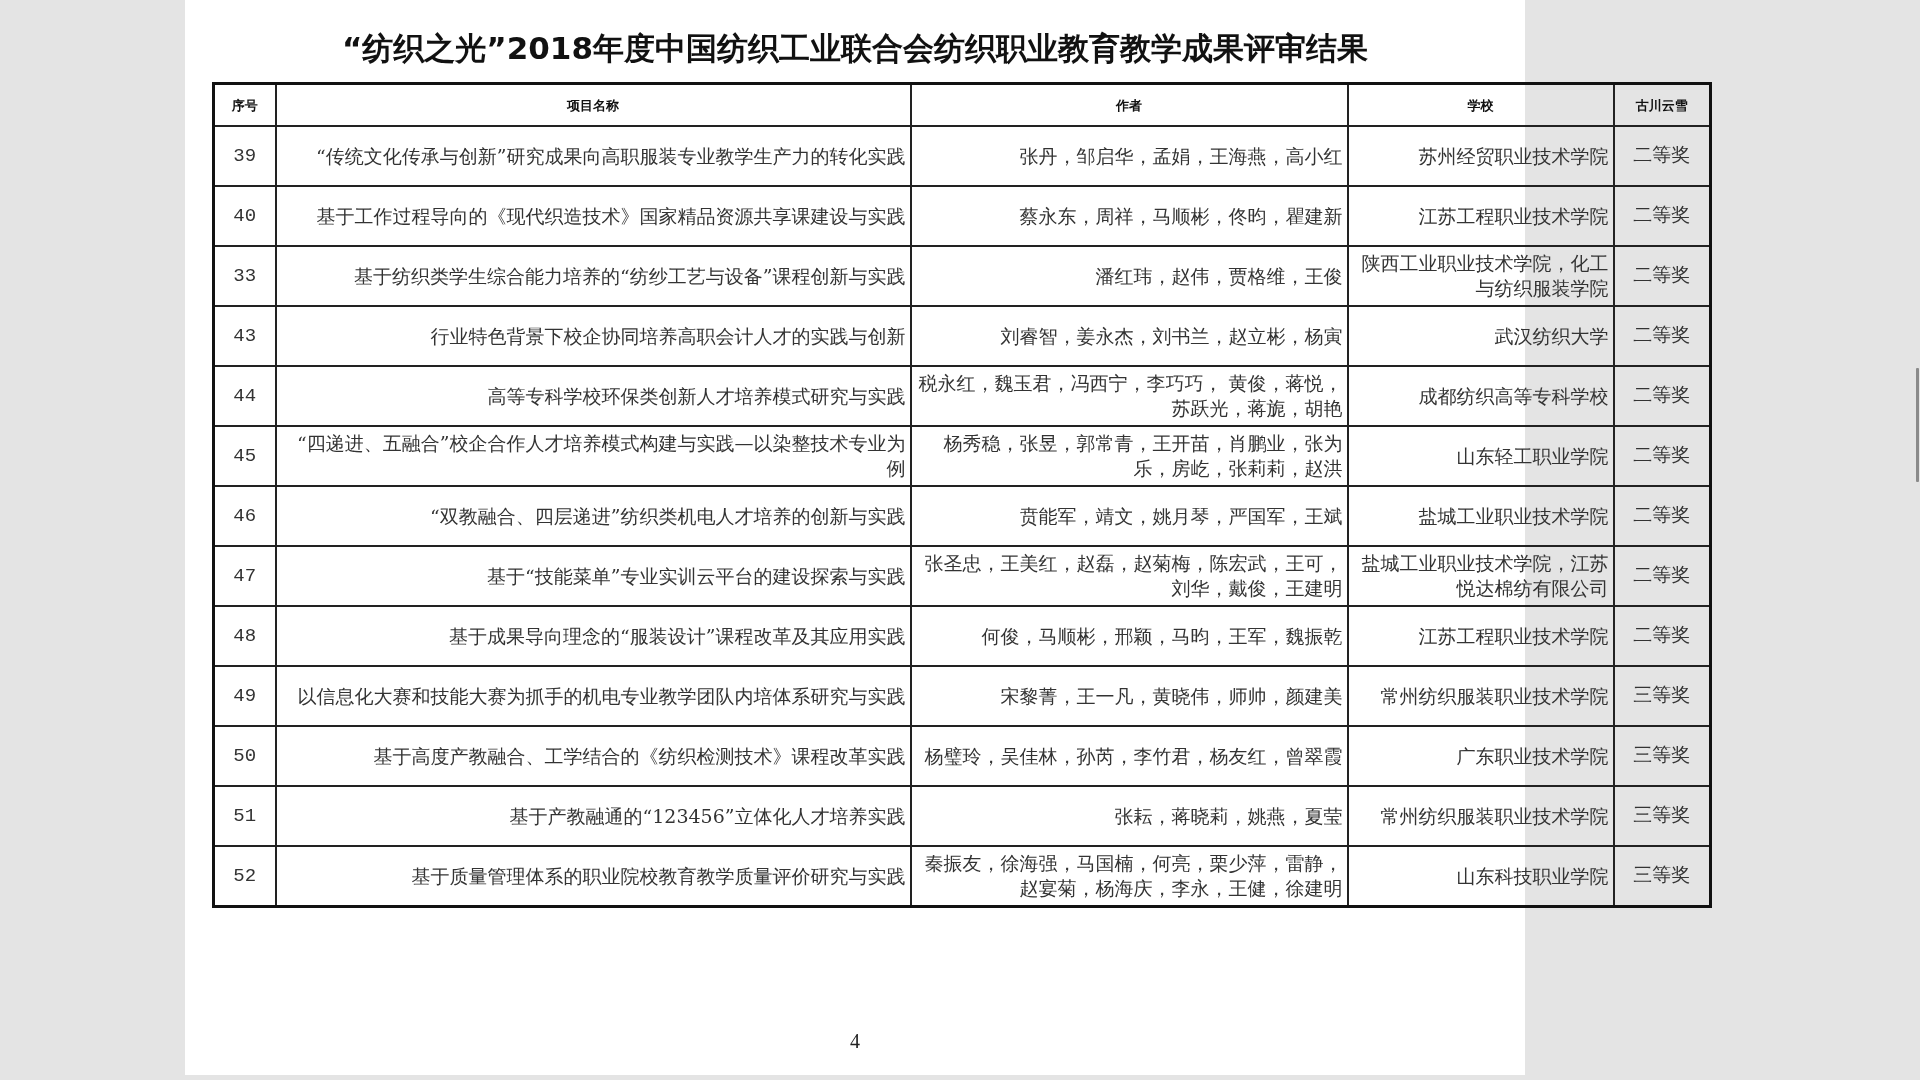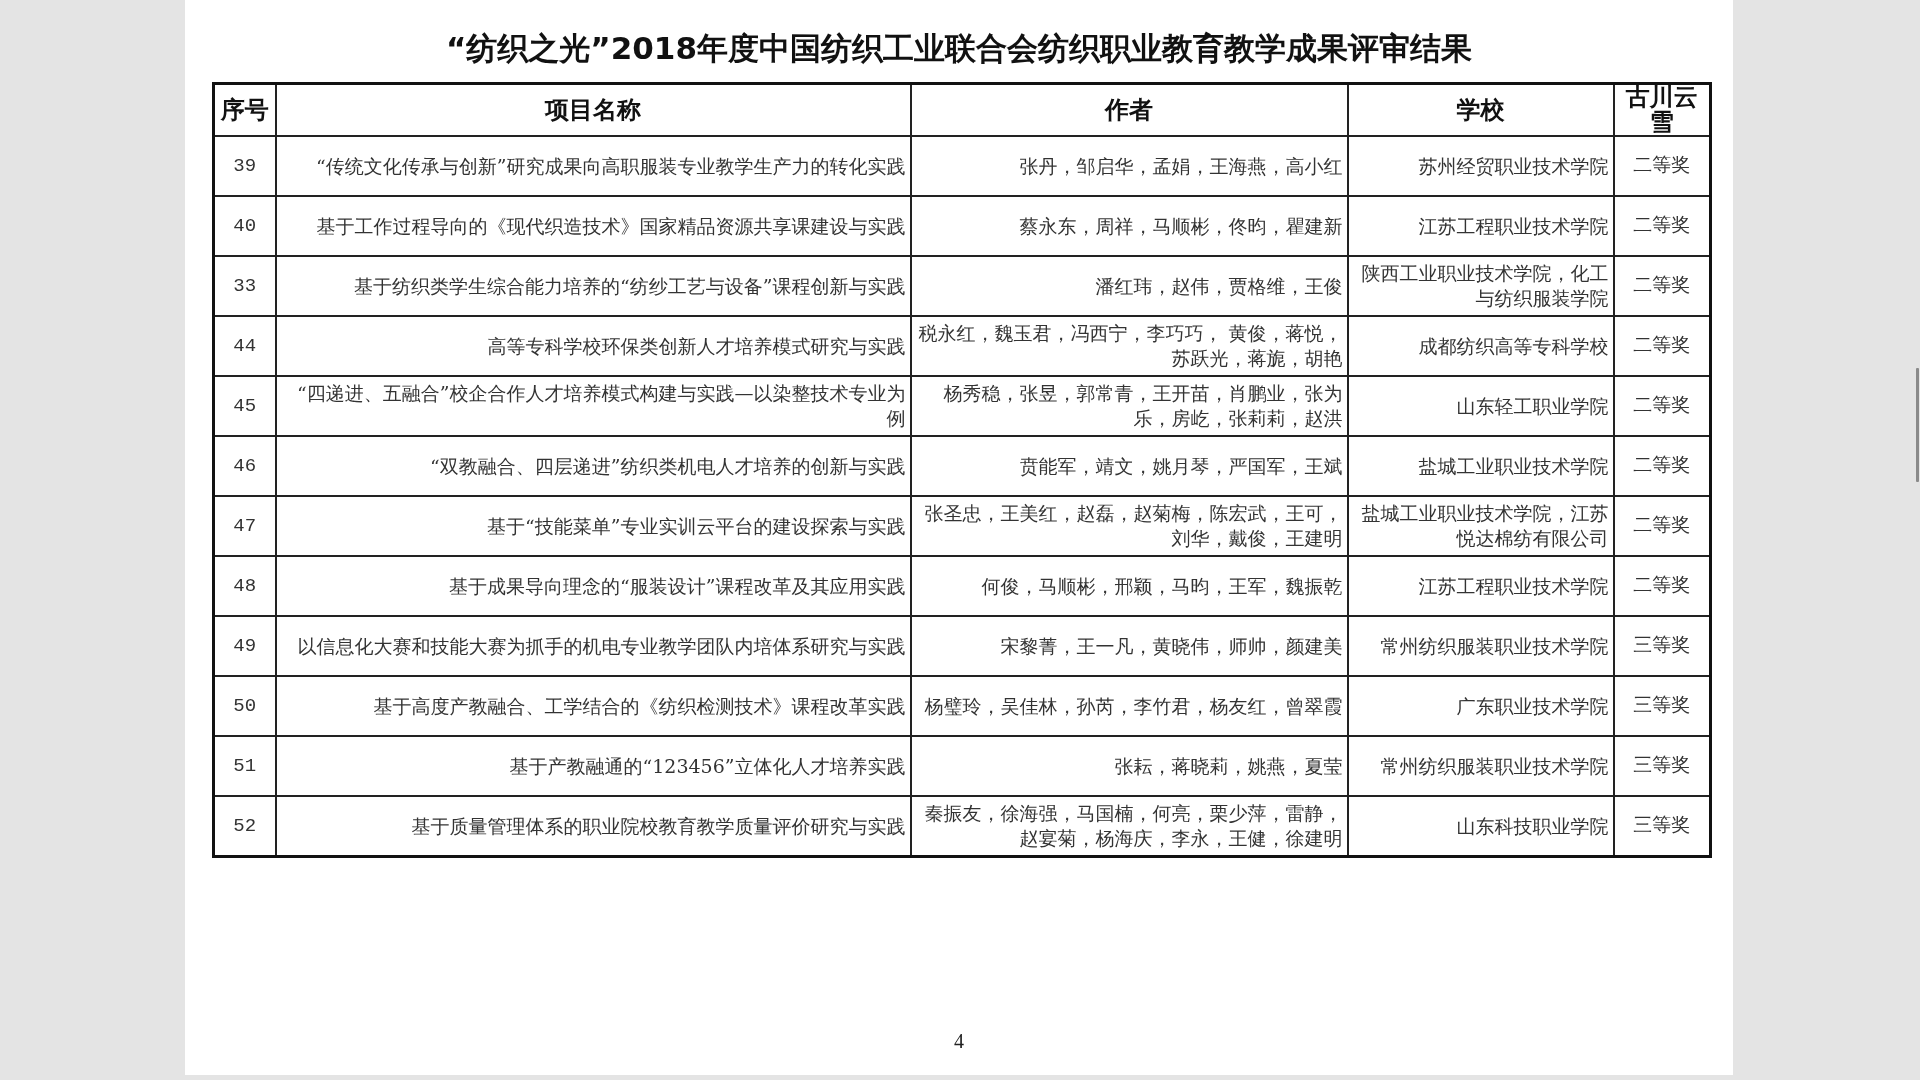--- a/index.html
+++ b/index.html
@@ -4,21 +4,21 @@
 <style>
   html, body { margin: 0; padding: 0; }
   body {
     width: 1920px; height: 1080px; overflow: hidden;
     background: #e4e4e4;
     position: relative;
     font-family: "DejaVu Serif", "Liberation Serif", serif;
     color: #111;
   }
   .page {
-    position: absolute; left: 185px; top: 0; width: 1548px; height: 1075px;
+    position: absolute; left: 185px; top: 0; width: 1340px; height: 1075px;
     background: #ffffff;
   }
   .doc-title {
     position: absolute; left: 0; width: 100%; top: 28px;
     text-align: center;
     font-family: "DejaVu Sans", "Liberation Sans", sans-serif;
     font-weight: bold; font-size: 31px; letter-spacing: 0px;
     color: #111;
   }
   table.results {
@@ -30,21 +30,21 @@
   }
   table.results th, table.results td {
     border: 2px solid #222;
     font-size: 19px; line-height: 25px;
     padding: 0 4px;
     vertical-align: middle;
   }
   table.results th {
     height: 40px;
     font-family: "DejaVu Sans", "Liberation Sans", sans-serif;
-    font-weight: bold; font-size: 24px;
+    font-weight: bold; font-size: 13px;
     text-align: center;
   }
   table.results td { height: 58px; color: #333; }
   td.c-no { text-align: center; font-family: Liberation Mono, monospace; font-size: 20px; }
   td.c-award { text-align: center; font-family: Liberation Mono, monospace; }
   td.c-name, td.c-authors, td.c-school { text-align: right; }
   .page-number {
     position: absolute; left: 0; width: 100%; top: 1030px;
     text-align: center; font-family: "Liberation Serif", serif; font-size: 20px; color: #222;
   }
@@ -89,20 +89,27 @@
         <td class="c-name">基于工作过程导向的《现代织造技术》国家精品资源共享课建设与实践</td>
         <td class="c-authors">蔡永东，周祥，马顺彬，佟昀，瞿建新</td>
         <td class="c-school">江苏工程职业技术学院</td>
         <td class="c-award">二等奖</td>
       </tr>
       <tr>
         <td class="c-no">33</td>
         <td class="c-name">基于纺织类学生综合能力培养的“纺纱工艺与设备”课程创新与实践</td>
         <td class="c-authors">潘红玮，赵伟，贾格维，王俊</td>
         <td class="c-school">陕西工业职业技术学院，化工与纺织服装学院</td>
+        <td class="c-award">二等奖</td>
+      </tr>
+      <tr>
+        <td class="c-no">43</td>
+        <td class="c-name">行业特色背景下校企协同培养高职会计人才的实践与创新</td>
+        <td class="c-authors">刘睿智，姜永杰，刘书兰，赵立彬，杨寅</td>
+        <td class="c-school">武汉纺织大学</td>
         <td class="c-award">二等奖</td>
       </tr>
       <tr>
         <td class="c-no">44</td>
         <td class="c-name">高等专科学校环保类创新人才培养模式研究与实践</td>
         <td class="c-authors">税永红，魏玉君，冯西宁，李巧巧， 黄俊，蒋悦，苏跃光，蒋旎，胡艳</td>
         <td class="c-school">成都纺织高等专科学校</td>
         <td class="c-award">二等奖</td>
       </tr>
       <tr>

